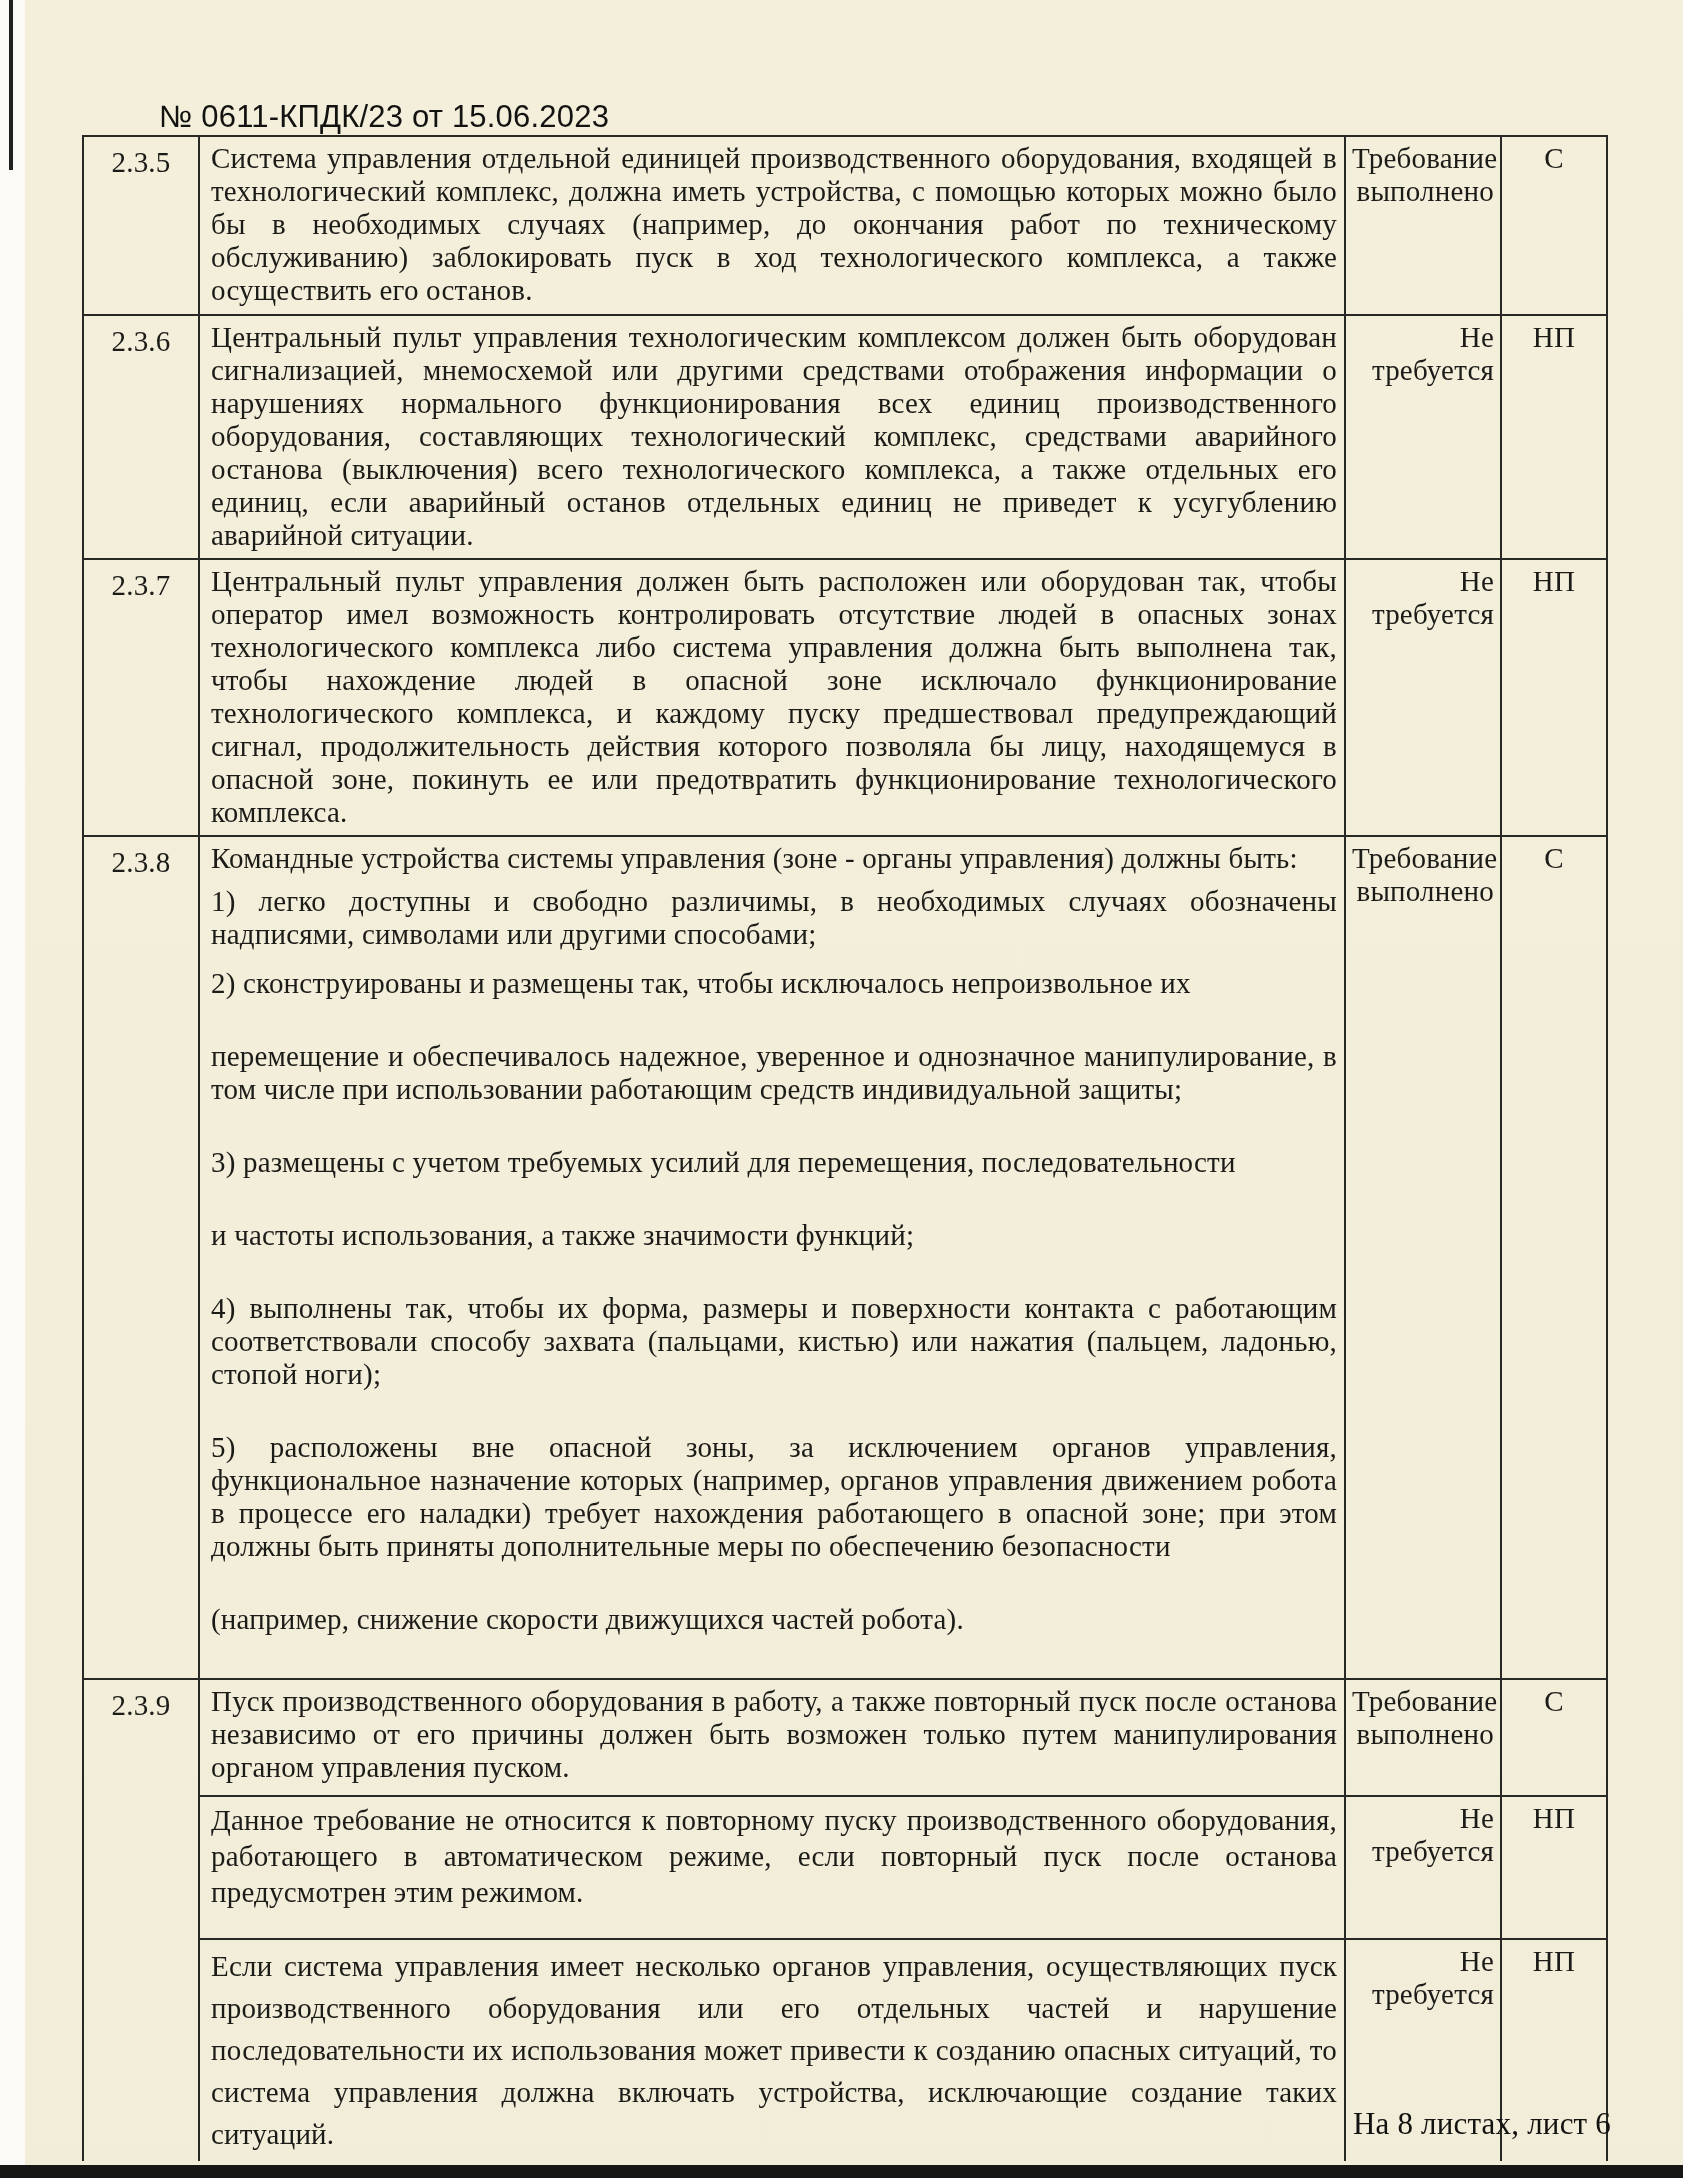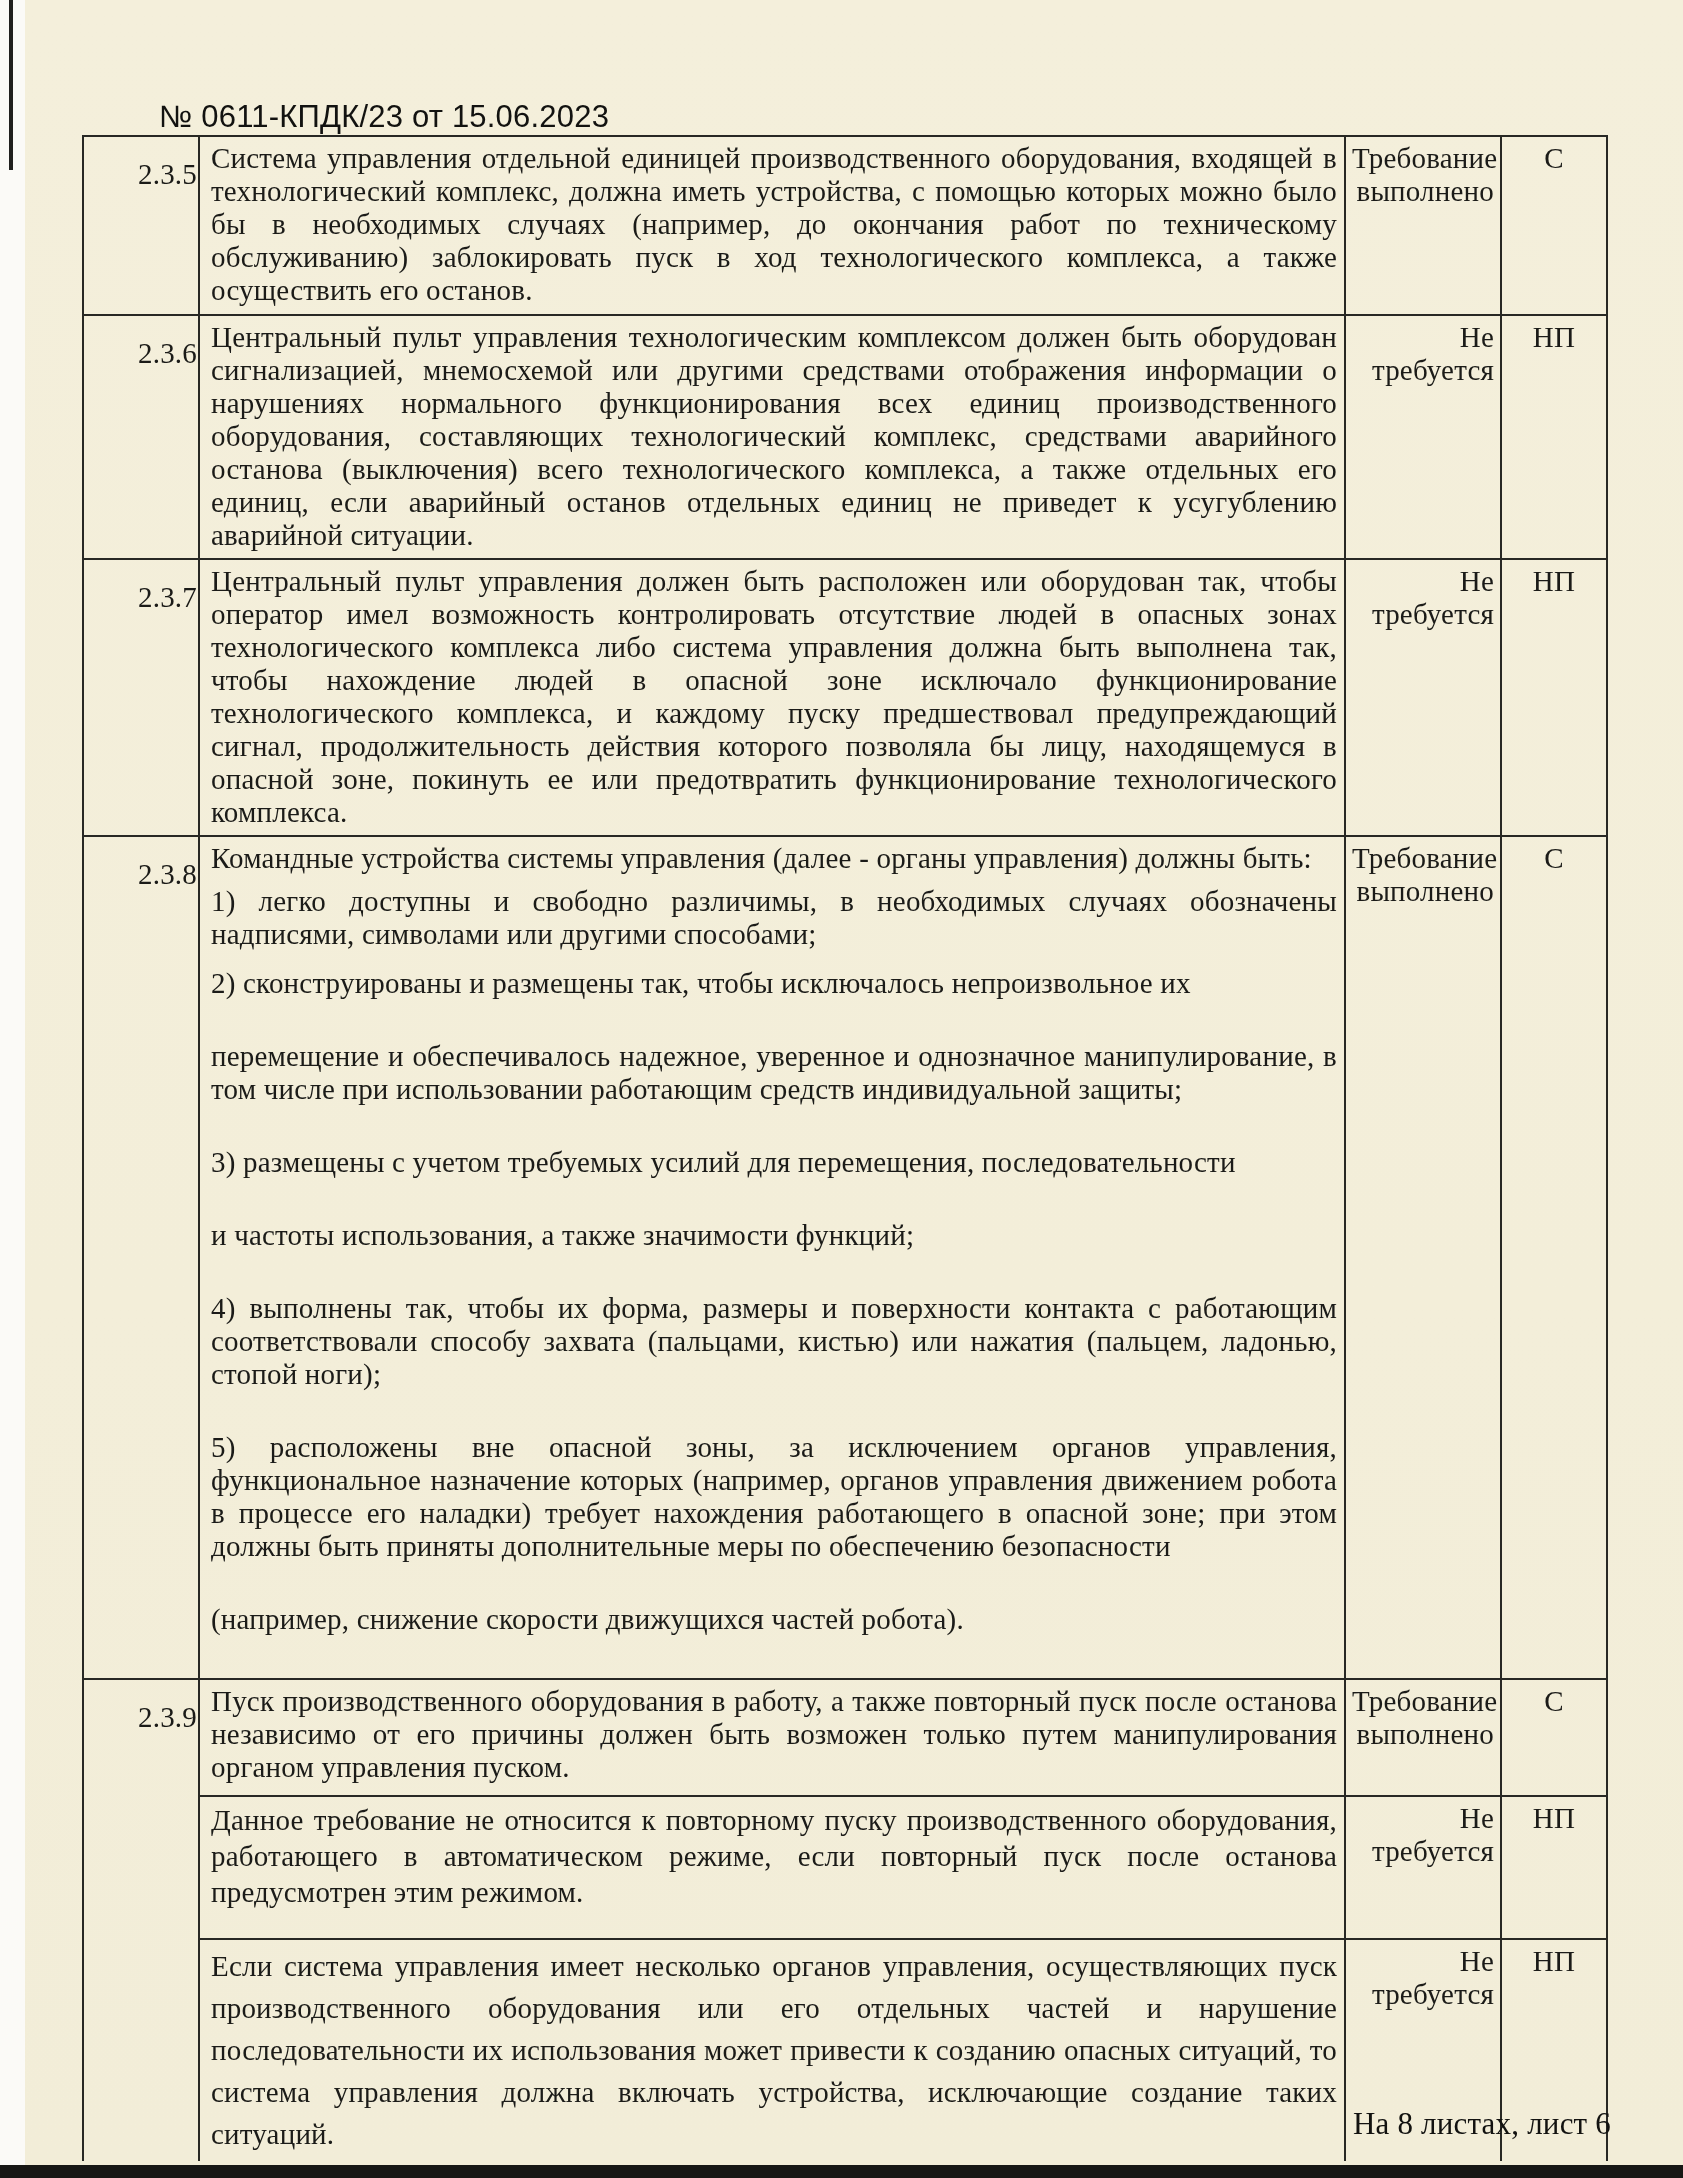--- a/index.html
+++ b/index.html
@@ -44,21 +44,21 @@
   col.c2 { width: 1146px; }
   col.c3 { width: 156px; }
   col.c4 { width: 106px; }
   td {
     border: 2px solid #282824;
     vertical-align: top;
     font-size: 29px; line-height: 33px;
     letter-spacing: 0.2px;
     color: #1b1b18;
   }
-  td.c-num { text-align: right; padding-top: 21px; }
+  td.c-num { text-align: center; padding-top: 9px; }
   td.c-text { padding: 5px 7px 6px 11px; }
   td.c-status { text-align: right; padding: 5px 6px; }
   td.c-mark { text-align: center; padding: 5px 4px; }
   td p { margin: 0; text-align: justify; }
   p.g1 { margin-top: 10px; }
   p.g2 { margin-top: 16px; }
   p.g3 { margin-top: 40px; }
   .h168 { height: 166px; }
   .h230 { height: 228px; }
   .h255 { height: 252px; }
@@ -119,21 +119,21 @@
           <td class="c-text h255">
             <p>Центральный пульт управления должен быть расположен или оборудован так, чтобы оператор имел возможность контролировать отсутствие людей в опасных зонах технологического комплекса либо система управления должна быть выполнена так, чтобы нахождение людей в опасной зоне исключало функционирование технологического комплекса, и каждому пуску предшествовал предупреждающий сигнал, продолжительность действия которого позволяла бы лицу, находящемуся в опасной зоне, покинуть ее или предотвратить функционирование технологического комплекса.</p>
           </td>
           <td class="c-status">Не требуется</td>
           <td class="c-mark">НП</td>
         </tr>
 
         <tr>
           <td class="c-num">2.3.8</td>
           <td class="c-text h838">
-            <p>Командные устройства системы управления (далее - органы управления) должны быть:</p>
+            <p>Командные устройства системы управления (зоне - органы управления) должны быть:</p>
             <p class="g1">1) легко доступны и свободно различимы, в необходимых случаях обозначены надписями, символами или другими способами;</p>
             <p class="g2">2) сконструированы и размещены так, чтобы исключалось непроизвольное их</p>
             <p class="g3">перемещение и обеспечивалось надежное, уверенное и однозначное манипулирование, в том числе при использовании работающим средств индивидуальной защиты;</p>
             <p class="g3">3) размещены с учетом требуемых усилий для перемещения, последовательности</p>
             <p class="g3">и частоты использования, а также значимости функций;</p>
             <p class="g3">4) выполнены так, чтобы их форма, размеры и поверхности контакта с работающим соответствовали способу захвата (пальцами, кистью) или нажатия (пальцем, ладонью, стопой ноги);</p>
             <p class="g3">5) расположены вне опасной зоны, за исключением органов управления, функциональное назначение которых (например, органов управления движением робота в процессе его наладки) требует нахождения работающего в опасной зоне; при этом должны быть приняты дополнительные меры по обеспечению безопасности</p>
             <p class="g3">(например, снижение скорости движущихся частей робота).</p>
           </td>
           <td class="c-status">Требование выполнено</td>

